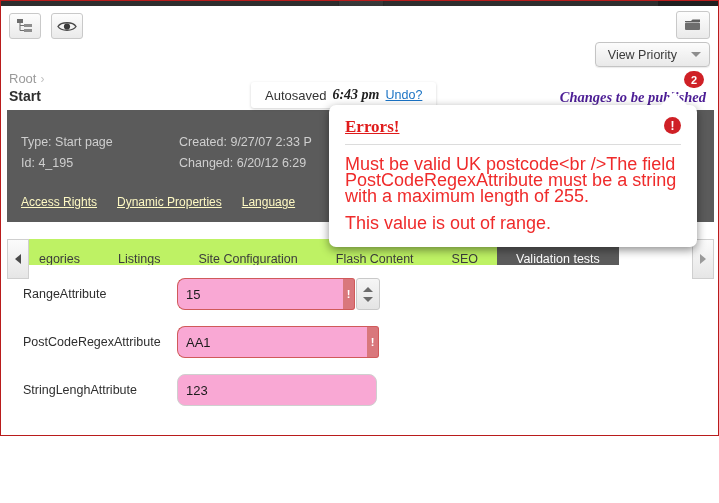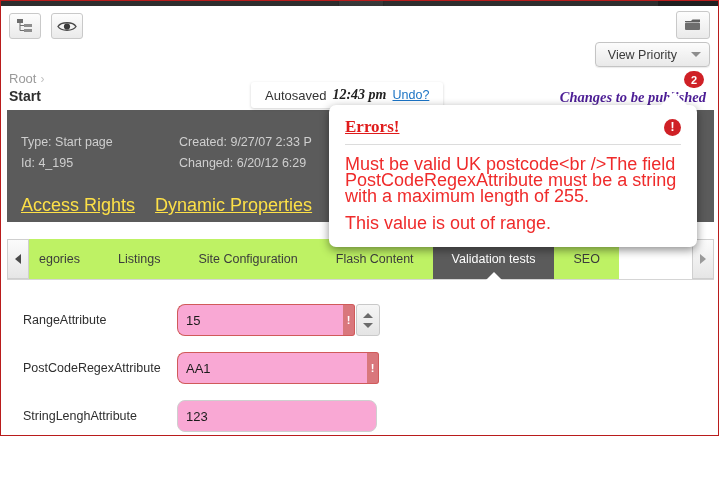--- a/index.html
+++ b/index.html
@@ -217,23 +217,23 @@
   .meta-col.c1 { left: 14px; top: 22px; }
   .meta-col.c2 { left: 172px; top: 22px; }
   .meta-links {
     position: absolute;
     left: 14px; top: 85px;
     display: flex;
     gap: 20px;
     white-space: nowrap;
   }
   .meta-links a {
-    color: #fde047;
+    color: #fef9c3;
     text-decoration: underline;
-    font-size: 18px;
+    font-size: 12px;
     cursor: pointer;
   }
 
   
   .error-pop {
     position: absolute;
     left: 328px; top: 104px;
     width: 368px;
     background: #ffffff;
     border-radius: 7px;
@@ -245,21 +245,20 @@
   .error-pop .arrow {
     position: absolute;
     left: 331px; top: -13px;
     width: 0; height: 0;
     border-left: 14px solid transparent;
     border-right: 14px solid transparent;
     border-bottom: 14px solid #ffffff;
   }
   .error-head {
     display: flex;
-    align-items: center;
     justify-content: space-between;
     padding-bottom: 7px;
     border-bottom: 1px solid #dcdcdc;
   }
   .error-title {
     font-family: "Liberation Serif", serif;
     font-weight: bold;
     font-size: 17px;
     color: #e01b1b;
     text-decoration: underline;
@@ -350,21 +349,21 @@
   .arrow-right {
     width: 0; height: 0;
     border-top: 5px solid transparent;
     border-bottom: 5px solid transparent;
     border-left: 6px solid #9a9a9a;
   }
 
   
   .form {
     position: absolute;
-    left: 6px; top: 290px;
+    left: 6px; top: 264px;
     width: 707px;
     bottom: 1px;
     background: #ffffff;
   }
   .form-row {
     position: absolute;
     left: 0;
     height: 34px;
     display: flex;
     align-items: center;
@@ -518,21 +517,21 @@
   </div>
 
   <div class="crumbs">
     <a>Root</a>
     <span class="crumb-sep">›</span>
   </div>
   <div class="page-title">Start</div>
 
   <div class="autosaved">
     <span>Autosaved</span>
-    <span class="time">12:43 pm</span>
+    <span class="time">6:43 pm</span>
     <span class="undo">Undo?</span>
   </div>
 
   <div class="changes-pub">Changes to be published</div>
   <div class="notif-badge">2</div>
 
   <div class="meta-bar">
     <div class="meta-col c1">
       <div>
         <span>Type:</span>
@@ -583,26 +582,26 @@
       </div>
       <div class="tab">
         <span>Listings</span>
       </div>
       <div class="tab">
         <span>Site Configuration</span>
       </div>
       <div class="tab">
         <span>Flash Content</span>
       </div>
+      <div class="tab">
+        <span>SEO</span>
+      </div>
       <div class="tab active">
         <span>Validation tests</span>
         <span class="tab-caret"></span>
-      </div>
-      <div class="tab">
-        <span>SEO</span>
       </div>
     </div>
 
     <div class="tab-scroll right">
       <span class="arrow-right"></span>
     </div>
   </div>
 
   <div class="form">
 

